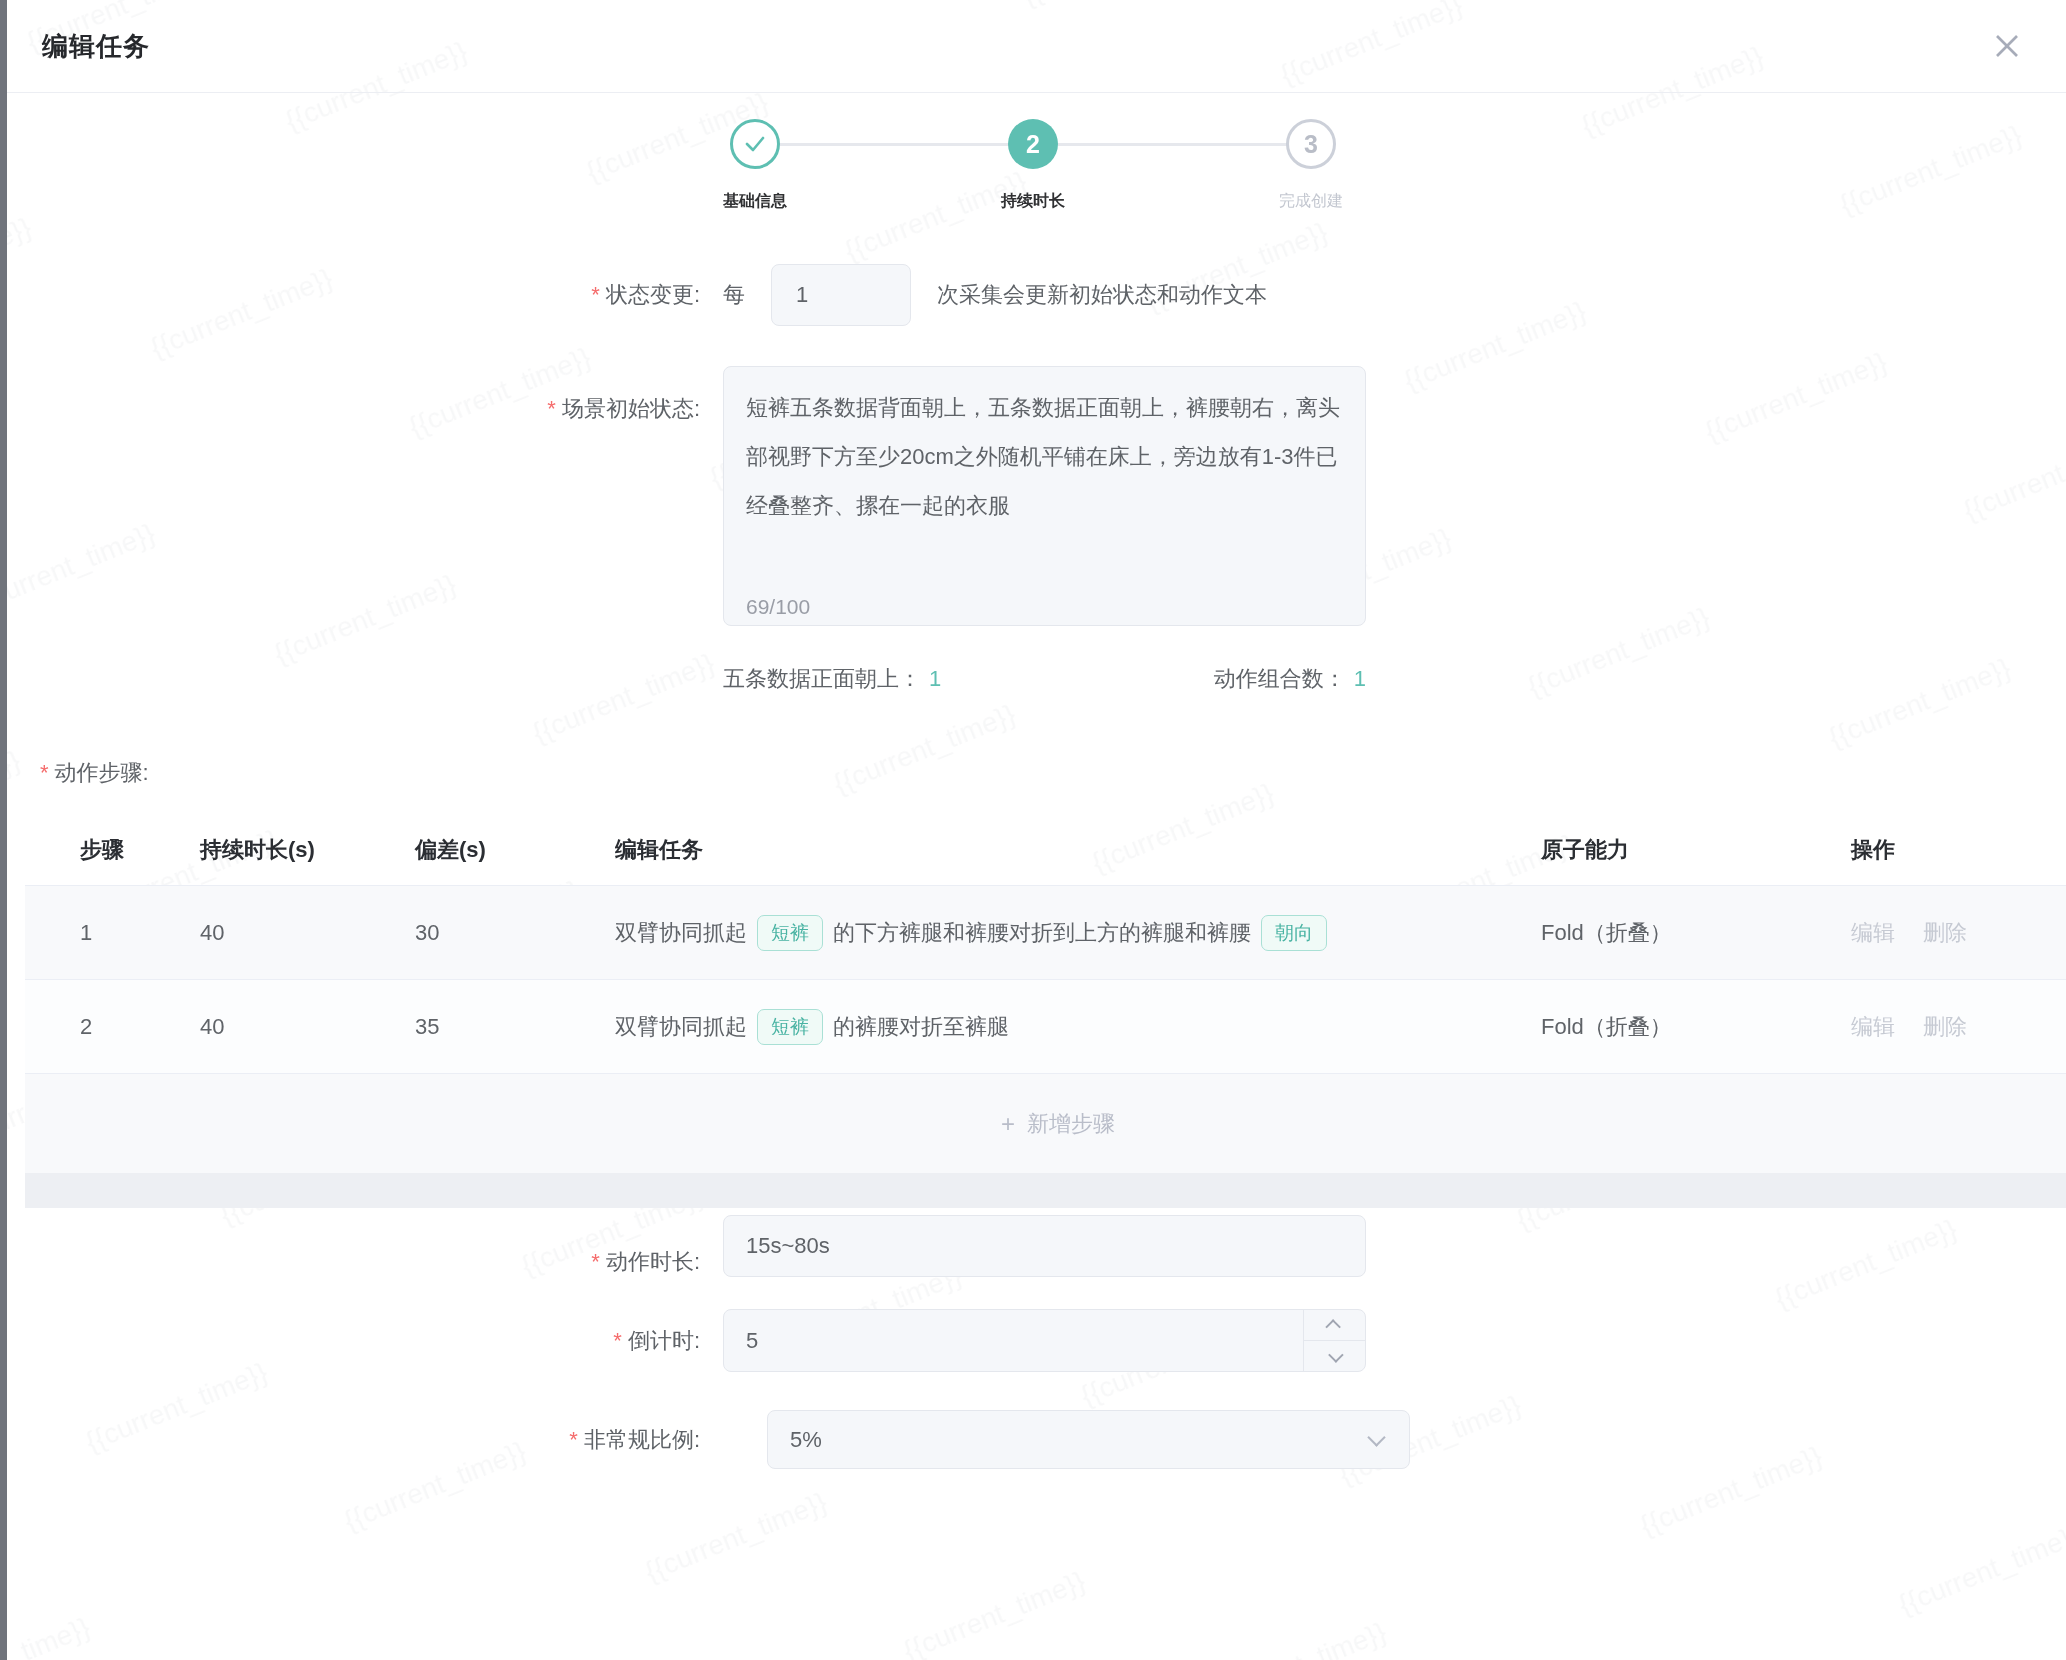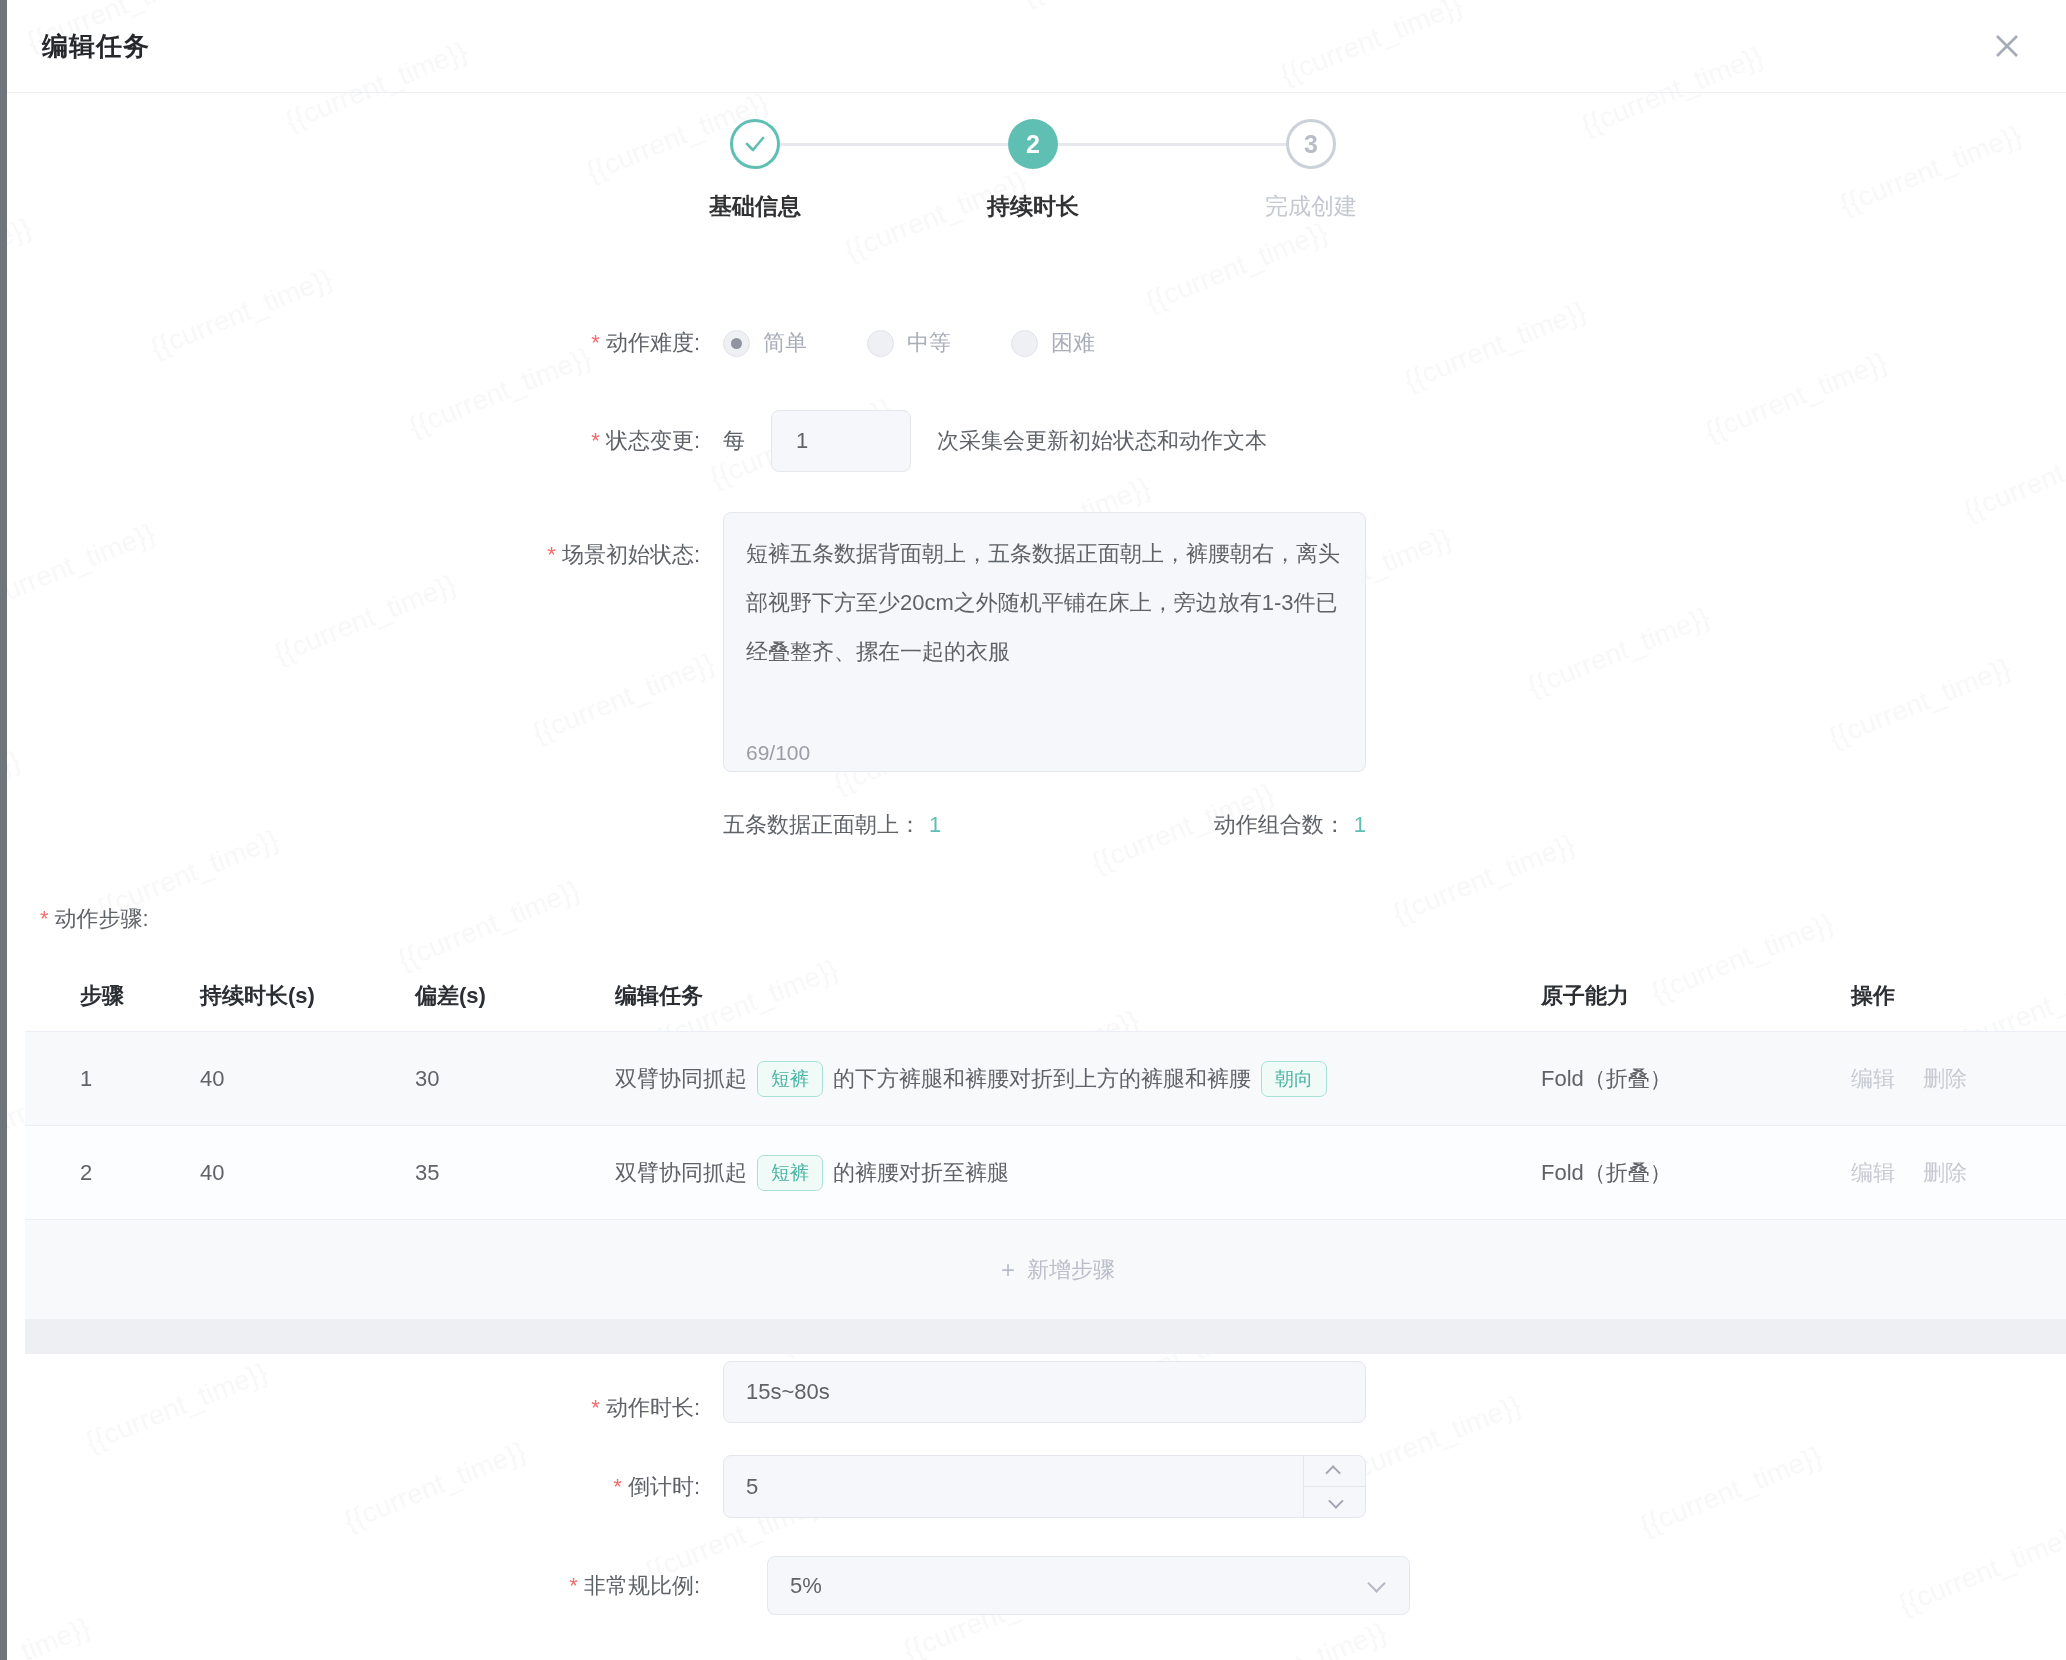--- a/index.html
+++ b/index.html
@@ -24,21 +24,21 @@
   .stepper { position:relative; width:834px; margin:26px auto 0; height:52px; }
   .step-line { position:absolute; top:24px; height:3px; background:#e6e8ed; }
   .circles { position:relative; display:flex; }
   .step-cell { width:278px; display:flex; justify-content:center; }
   .circle { width:50px; height:50px; border-radius:50%; display:flex; align-items:center; justify-content:center;
             font-size:25px; font-weight:700; background:#fff; position:relative; z-index:2; }
   .circle.done    { border:3px solid #5ebfb2; color:#5ebfb2; }
   .circle.active  { background:#5ebfb2; color:#fff; }
   .circle.pending { border:3px solid #ccd0d9; color:#b9bdc7; }
   .step-labels { display:flex; width:834px; margin:20px auto 0; }
-  .step-label { width:278px; text-align:center; font-size:23px; font-weight:700; color:#303133; }
+  .step-label { width:278px; text-align:center; font-size:16px; font-weight:700; color:#303133; }
   .step-label.pending { color:#c3c7d0; font-weight:400; }
 
   
   .frow { display:flex; align-items:center; }
   .flabel { width:723px; text-align:right; padding-right:23px; font-size:22px; color:#5f6368; white-space:nowrap; }
   .flabel.top { align-self:flex-start; padding-top:28px; }
   .req { color:#f56c6c; margin-right:6px; font-size:22px; }
 
   .row-difficulty { margin-top:106px; }
   .radio-group { display:flex; align-items:center; }
@@ -155,39 +155,20 @@
           <div class="circle pending">3</div>
         </div>
       </div>
       </div>
     <div class="step-labels">
       <div class="step-label">基础信息</div>
       <div class="step-label">持续时长</div>
       <div class="step-label pending">完成创建</div>
     </div>
 
-    <div class="frow row-difficulty">
-      <div class="flabel"><span class="req">*</span><span>动作难度:</span></div>
-      <div class="radio-group">
-        <span class="radio-opt">
-          <span class="radio checked">
-              <span class="dot"></span>
-            </span>
-          <span class="radio-label">简单</span>
-        </span>
-        <span class="radio-opt">
-          <span class="radio"></span>
-          <span class="radio-label">中等</span>
-        </span>
-        <span class="radio-opt">
-          <span class="radio"></span>
-          <span class="radio-label">困难</span>
-        </span>
-      </div>
-    </div>
 
     <div class="frow row-statechange">
       <div class="flabel"><span class="req">*</span><span>状态变更:</span></div>
       <span class="inline-txt">每</span>
       <input class="mini-input" value="1" style="">
       <span class="inline-txt">次采集会更新初始状态和动作文本</span>
     </div>
 
     <div class="frow row-initialstate">
       <div class="flabel top"><span class="req">*</span><span>场景初始状态:</span></div>

